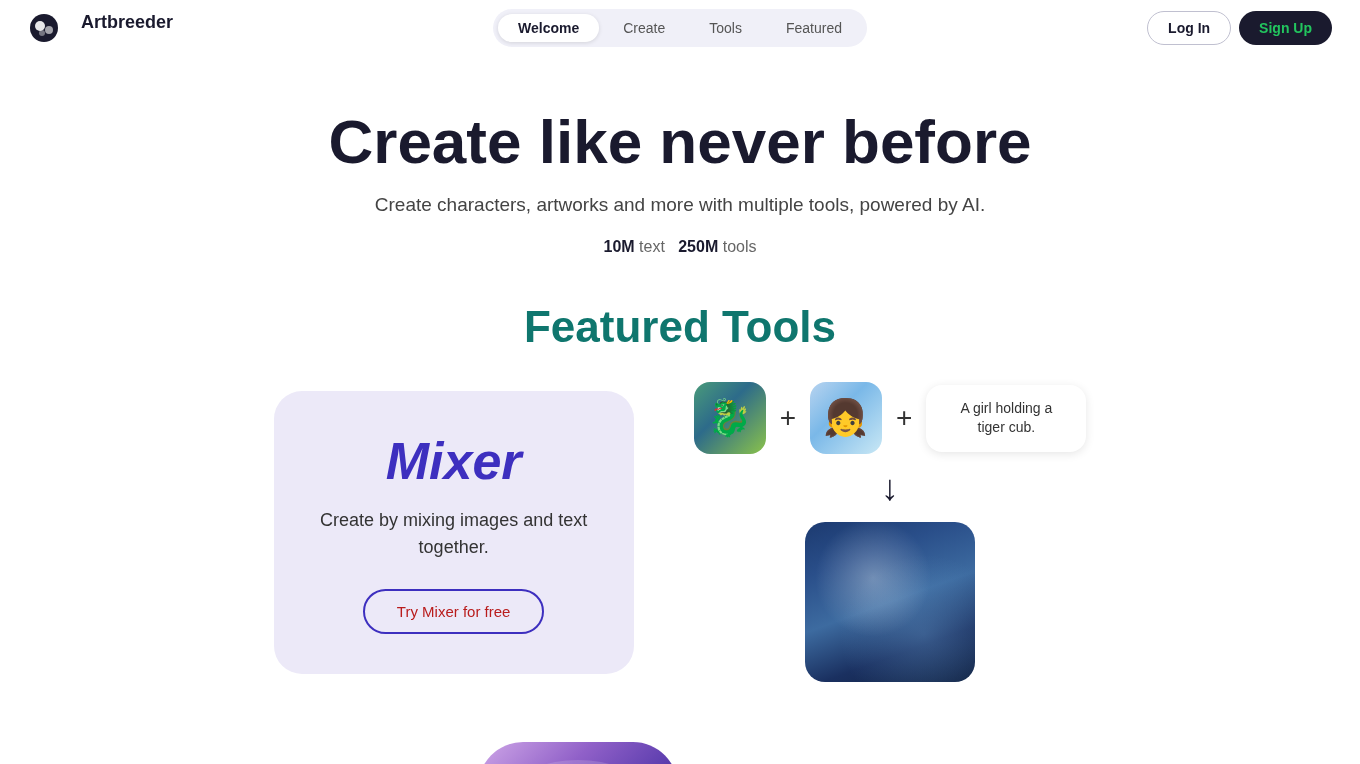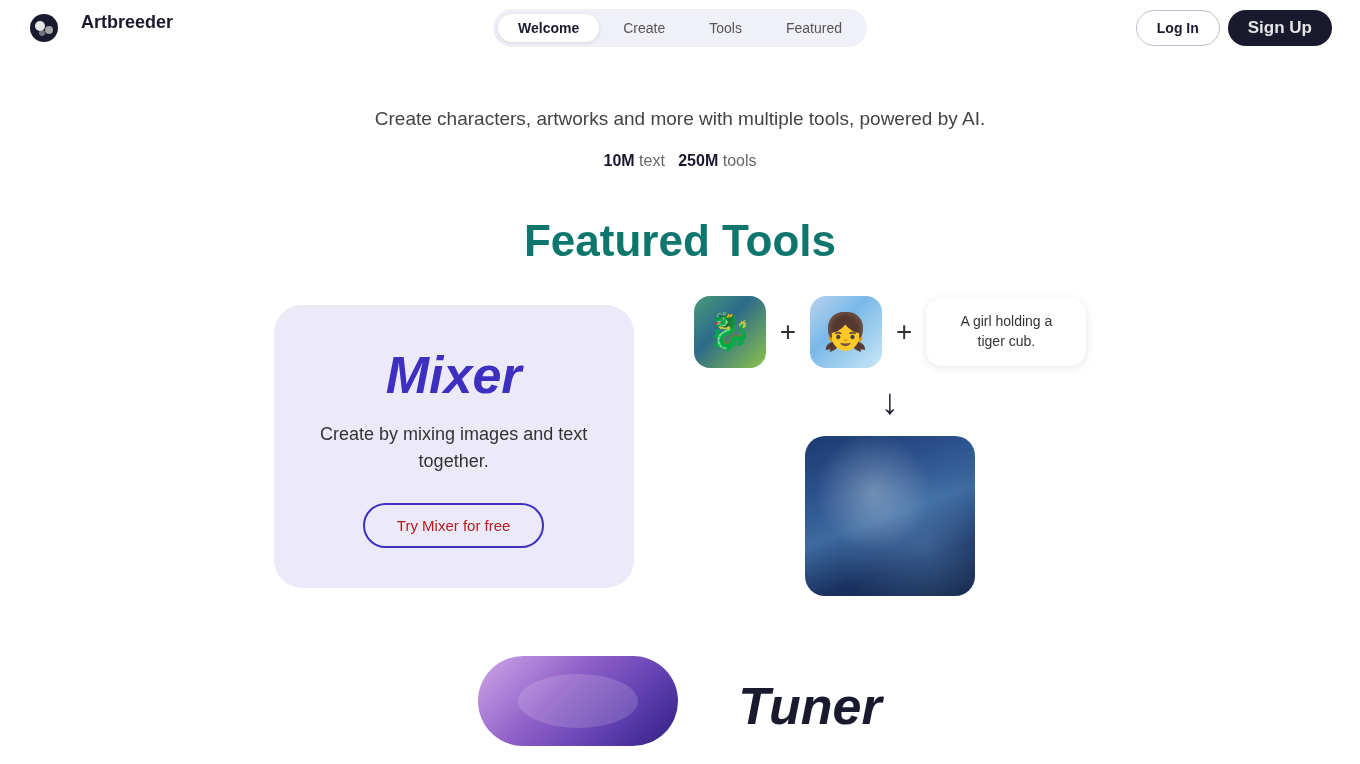--- a/index.html
+++ b/index.html
@@ -81,22 +81,22 @@
       font-size: 14px;
       font-weight: 600;
       cursor: pointer;
     }
 
     .btn-signup {
       padding: 8px 20px;
       border-radius: 50px;
       border: none;
       background: #1a1a2e;
-      color: #e5e5e5;
-      font-size: 17px;
+      color: #22c55e;
+      font-size: 14px;
       font-weight: 600;
       cursor: pointer;
     }
 
     
     .hero {
       text-align: center;
       padding: 52px 20px 36px;
     }
 
@@ -345,20 +345,21 @@
     <button class="nav-tab">Featured</button>
   </div>
 
   <div class="nav-auth">
     <button class="btn-login">Log In</button>
     <button class="btn-signup">Sign Up</button>
   </div>
 </nav>
 
 <section class="hero">
+  <h1 class="hero-title">Create like never before</h1>
   <p class="hero-subtitle">Create characters, artworks and more with multiple tools, powered by AI.</p>
   <p class="hero-stats">
     <strong>10M</strong>
     <span>text</span>
     &nbsp;
     <strong>250M</strong>
     <span>tools</span>
   </p>
 </section>
 

